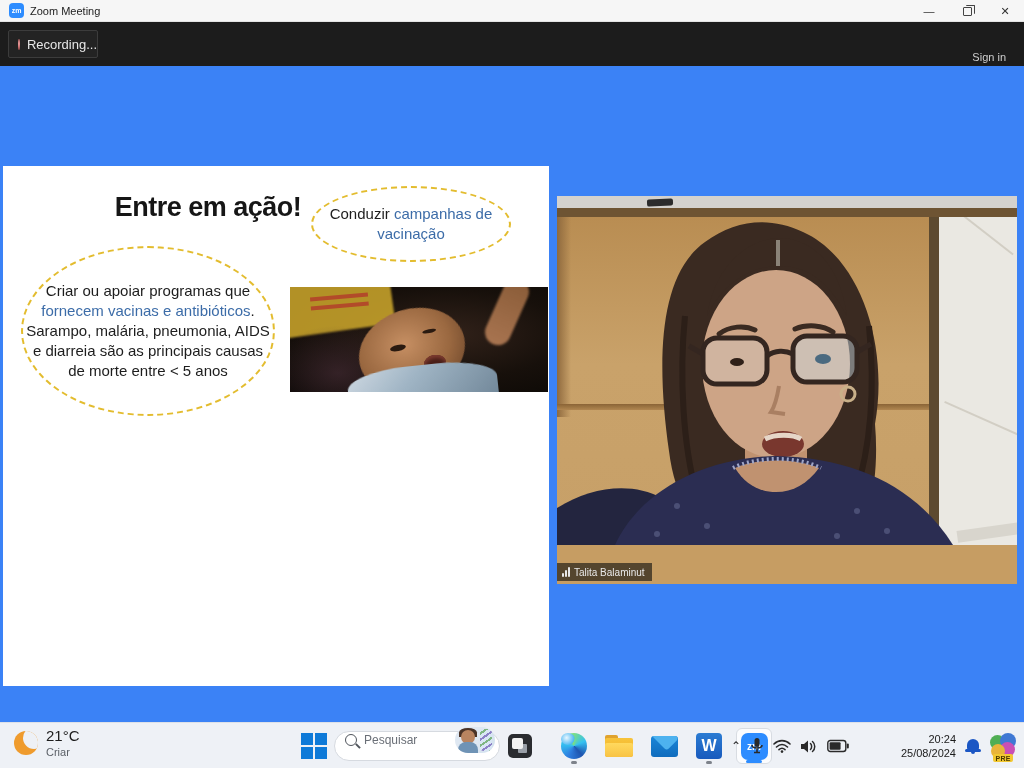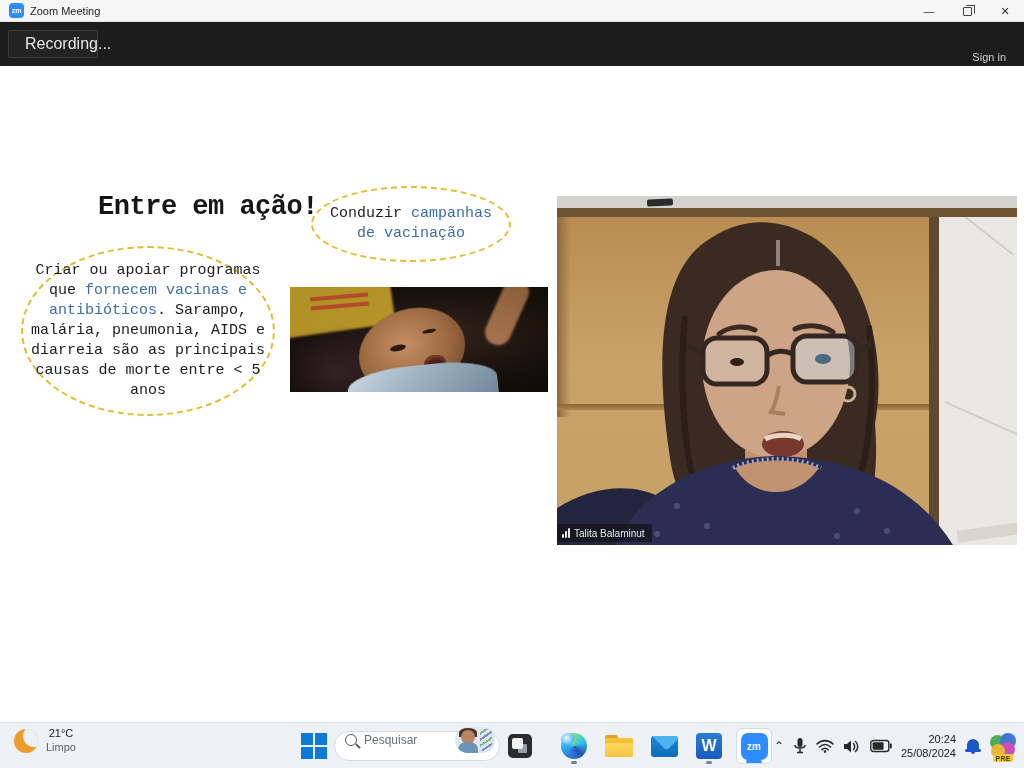--- a/index.html
+++ b/index.html
@@ -1,18 +1,18 @@
 <!DOCTYPE html>
 <html><head>
 <meta charset="utf-8">
 <style>
   * { margin:0; padding:0; box-sizing:border-box; }
   html,body { width:1024px; height:768px; overflow:hidden; background:#000;
     font-family:"Liberation Sans", sans-serif; }
-  .screen { position:relative; width:1024px; height:768px; background:#ffffff; }
+  .screen { position:relative; width:1024px; height:768px; background:#3b82f6; }
 
   
   .titlebar { position:absolute; top:0; left:0; width:1024px; height:22px;
     background:#f6f6f6; display:flex; align-items:center; border-bottom:1px solid #e3e3e3; }
   .zm-app-icon { width:15px; height:15px; margin:0 6px 0 9px; border-radius:4px;
     background:#2d8cff; color:#fff; font-size:7px; font-weight:bold;
     display:flex; align-items:center; justify-content:center; }
   .title-text { font-size:11px; color:#222; }
   .win-controls { position:absolute; right:0; top:0; height:22px; display:flex; }
   .win-btn { width:38px; height:22px; display:flex; align-items:center; justify-content:center;
@@ -21,26 +21,26 @@
   .restore-glyph:before { content:""; position:absolute; left:2px; top:-3px; width:8px; height:8px;
     border:1px solid #444; border-left:none; border-bottom:none; border-radius:1px; }
 
   
   .meet-header { position:absolute; top:22px; left:0; width:1024px; height:44px; background:#1c1c1c; }
   .recording-pill { position:absolute; left:8px; top:8px; width:90px; height:28px;
     background:#232323; border:1px solid #3c3c3c; border-radius:2px;
     display:flex; align-items:center; gap:7px; padding-left:9px; }
   .rec-dot { width:11px; height:11px; border-radius:50%;
     background:radial-gradient(circle at 40% 40%, #e89a9a, #b45050); }
-  .recording-label { color:#e6e6e6; font-size:16px; }
+  .recording-label { color:#e6e6e6; font-size:13px; }
   .signin-btn { position:absolute; right:10px; top:26px; color:#cfcfcf; font-size:11px;
     padding:3px 8px; border-radius:4px; }
 
   
-  .slide { position:absolute; left:3px; top:166px; width:546px; height:402px; background:#fff;font-family:Liberation Mono, monospace; }
+  .slide { position:absolute; left:3px; top:166px; width:546px; height:520px; background:#fff; }
   .slide-title { position:absolute; left:90px; top:26px; width:230px; text-align:center;
     font-size:27px; font-weight:bold; color:#161616; letter-spacing:-0.5px; }
   .oval { position:absolute; border:2px dashed #e3bc2e; border-radius:50%;
     display:flex; align-items:center; justify-content:center; text-align:center; }
   .oval-top { left:308px; top:20px; width:200px; height:76px; }
   .oval-left { left:18px; top:80px; width:254px; height:170px; }
   .oval-bottom { left:178px; top:276px; width:308px; height:106px; }
   .oval .txt { font-size:15px; color:#1d1d1d; line-height:1.33; padding:4px 10px; }
   .oval-left .txt { padding:4px 2px; }
   .blue { color:#3c6ca8; }
@@ -61,21 +61,21 @@
     background:#2a1a10; transform:rotate(-12deg); box-shadow:34px -10px 0 -1px #2a1a10; }
   .photo .mouth { position:absolute; left:134px; top:68px; width:22px; height:16px; border-radius:50%;
     background:#4a1f18; transform:rotate(-10deg); box-shadow:inset 0 3px 4px #7e3c30; }
   .photo .arm { position:absolute; right:28px; top:-10px; width:26px; height:70px; border-radius:14px;
     background:linear-gradient(#8a5c38, #a87450); transform:rotate(24deg); filter:blur(1px); }
   .photo .cloth { position:absolute; left:58px; top:78px; width:150px; height:46px; border-radius:40% 40% 0 0;
     background:linear-gradient(135deg, #cfd9e2 0%, #9fb4c4 40%, #6e8496 100%); transform:rotate(-6deg);
     filter:blur(.5px); }
 
   
-  .video { position:absolute; left:557px; top:196px; width:460px; height:349px; overflow:hidden;
+  .video { position:absolute; left:557px; top:196px; width:460px; height:388px; overflow:hidden;
     background:#c69d63;text-align:right; }
   .v-topstrip { position:absolute; left:0; top:0; width:100%; height:12px; background:#d4d2ce; }
   .v-topmark { position:absolute; left:90px; top:3px; width:26px; height:7px; background:#2c2c2c;
     border-radius:2px; transform:rotate(-3deg); }
   .v-topedge { position:absolute; left:0; top:12px; width:100%; height:9px; background:#6e5433; }
   .v-wood { position:absolute; left:0; top:21px; width:382px; height:328px;
     background:linear-gradient(180deg, #b98d52 0%, #c9a popup 0%, #c9a26a 45%, #c7a068 100%);
     background:linear-gradient(180deg, #b98d52 0%, #c9a26a 45%, #c7a068 100%); }
   .v-shelfline { position:absolute; left:0; top:208px; width:382px; height:6px;
     background:linear-gradient(#8a6436, #b08650); }
@@ -99,21 +99,21 @@
   .participant-name { color:#e9e9e9; font-size:10px; }
 
   
   .taskbar { position:absolute; left:0; top:722px; width:1024px; height:46px;
     background:#eef1f6; border-top:1px solid #dde1e8; }
   .weather { position:absolute; left:14px; top:4px; display:flex; align-items:center; gap:8px; }
   .moon { width:24px; height:24px; border-radius:50%; background:#ef9b2d; position:relative; overflow:hidden; }
   .moon:before { content:""; position:absolute; left:9px; top:-4px; width:22px; height:22px;
     border-radius:50%; background:#eef1f6; }
   .weather-text { display:flex; flex-direction:column; line-height:1.25; }
-  .weather-temp { font-size:11px; color:#1c1c1c;text-align:center; }
+  .weather-temp { font-size:15px; color:#1c1c1c;text-align:center; }
   .weather-cond { font-size:11px; color:#5a5f66; }
 
   .start-btn { position:absolute; left:301px; top:10px; width:26px; height:26px; display:grid;
     grid-template-columns:12px 12px; grid-gap:2px; place-content:center; }
   .start-btn i { width:12px; height:12px; background:#0e7ad8; display:block; }
 
   .search-pill { position:absolute; left:334px; top:8px; width:166px; height:30px; background:#fff;
     border:1px solid #d6dae0; border-radius:16px; display:flex; align-items:center; padding:0 4px 12px 10px; }
   .search-glass { width:12px; height:12px; border:1.8px solid #50555c; border-radius:50%; position:relative;
     margin-right:7px; flex:none; }
@@ -162,21 +162,21 @@
     background:#4db2ef; transform:rotate(45deg); border-radius:3px; }
   .icon-word { width:26px; height:26px; border-radius:4px; background:linear-gradient(#2b7cd3,#185abd);
     color:#fff; font-weight:bold; font-size:16px; display:flex; align-items:center; justify-content:center; }
   .icon-zoomapp { width:27px; height:27px; border-radius:7px; background:#2d8cff; color:#fff;
     font-size:10px; font-weight:bold; display:flex; align-items:center; justify-content:center; }
 
   .tray { position:absolute; right:8px; top:0; height:46px; display:flex; align-items:center; gap:9px; }
   .tray svg { display:block; }
   .tray-chevron { font-size:12px; color:#2a2a2a; }
   .clock { text-align:right; line-height:1.3; }
-  .clock-time, .clock-date { font-size:11px; color:#1b1b1b; }
+  .clock-time, .clock-date { font-size:11px; color:#1b1b1b;margin-left:43px; }
   .bell { width:16px; height:16px; position:relative; }
   .bell .cup { position:absolute; left:2px; top:1px; width:12px; height:11px; background:#1a56c4;
     border-radius:6px 6px 2px 2px; }
   .bell .lip { position:absolute; left:0; top:11px; width:16px; height:2.5px; background:#1a56c4;
     border-radius:2px; }
   .bell .clap { position:absolute; left:6px; top:13.5px; width:4px; height:2.5px; background:#1a56c4;
     border-radius:0 0 3px 3px; }
   .copilot { width:26px; height:26px; position:relative; }
   .copilot .blob { position:absolute; border-radius:50%; }
   .copilot .b1 { left:0; top:2px; width:15px; height:15px; background:#4fae54; }
@@ -308,21 +308,21 @@
       </span>
       <span class="participant-name">Talita Balaminut</span>
     </div>
   </div>
 
   <div class="taskbar">
     <div class="weather">
       <div class="moon"></div>
       <div class="weather-text">
         <span class="weather-temp">21°C</span>
-        <span class="weather-cond">Limpo</span>
+        <span class="weather-cond">Criar</span>
       </div>
     </div>
 
     <div class="start-btn">
       <i></i>
         <i></i>
       <i></i>
         <i></i>
     </div>
 

